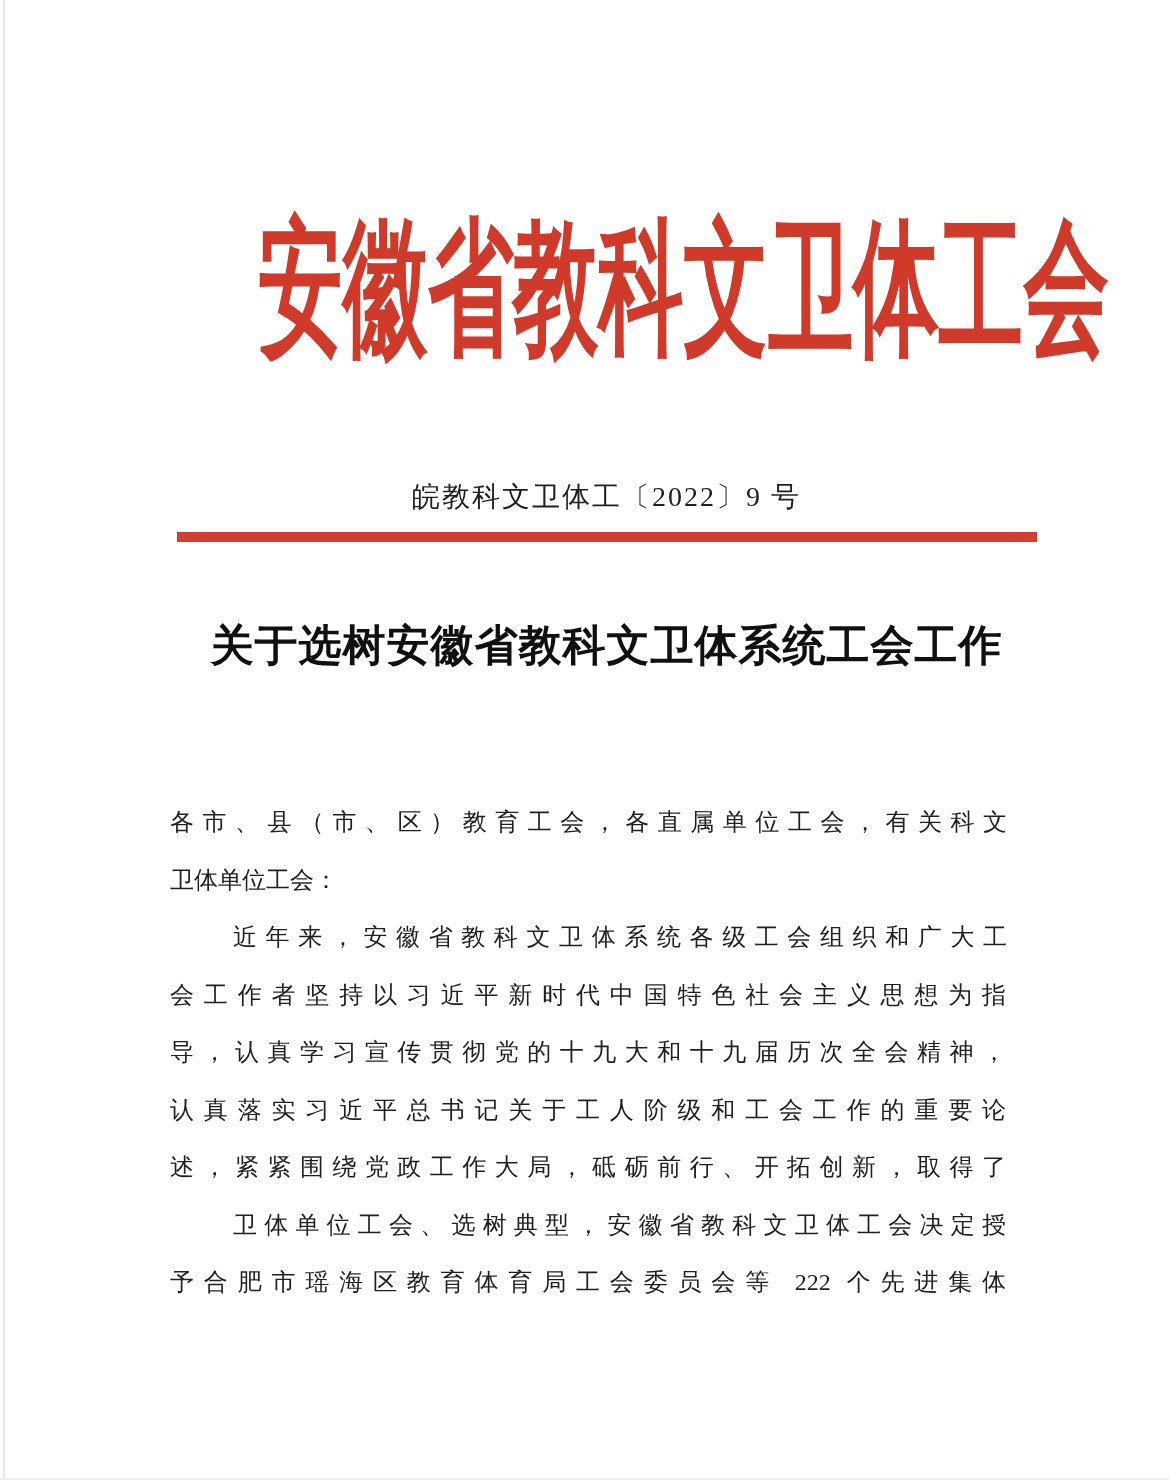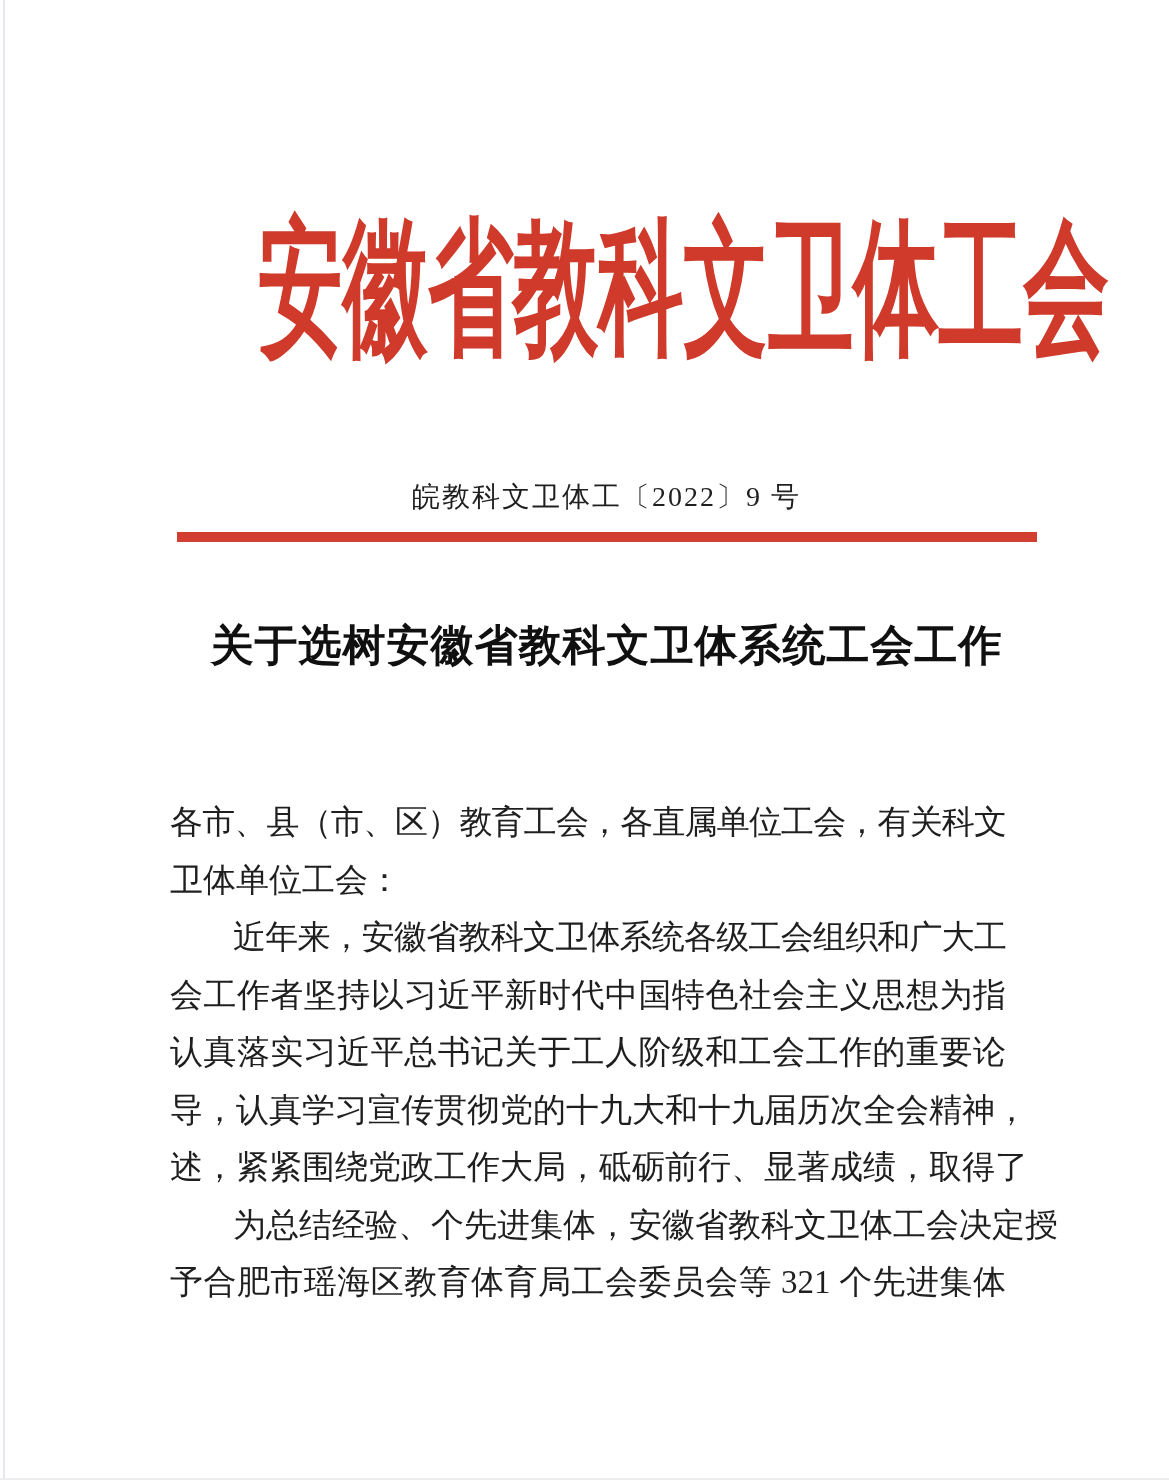--- a/index.html
+++ b/index.html
@@ -64,21 +64,21 @@
     text-align: center;
     font-size: 43px; line-height: 66px;
     font-weight: bold;
     letter-spacing: 1px;
     color: var(--title-ink, #101010);
   }
   .title .title-line { display: block; }
   
   .body-text {
     position: absolute; top: 794px; left: 170px; width: 836px;
-    font-size: 33px;
+    font-size: 24px;
     color: var(--body-ink, #1f1f1f);
   }
   .body-text .line {
     height: 57.5px; line-height: 57.5px;
     white-space: nowrap;
     text-align: justify;
     text-align-last: justify;
     text-justify: inter-character;
   }
   .body-text .line.left {
@@ -106,20 +106,20 @@
 
   <h1 class="title">
     <span class="title-line">关于选树安徽省教科文卫体系统工会工作</span>
   </h1>
 
   <div class="body-text">
     <div class="line tight">各市、县（市、区）教育工会，各直属单位工会，有关科文</div>
     <div class="line left">卫体单位工会：</div>
     <div class="line tight indent">近年来，安徽省教科文卫体系统各级工会组织和广大工</div>
     <div class="line">会工作者坚持以习近平新时代中国特色社会主义思想为指</div>
+    <div class="line">导，认真学习宣传贯彻党的十九大和十九届历次全会精神，</div>
     <div class="line">认真落实习近平总书记关于工人阶级和工会工作的重要论</div>
-    <div class="line">导，认真学习宣传贯彻党的十九大和十九届历次全会精神，</div>
-    <div class="line">述，紧紧围绕党政工作大局，砥砺前行、显著成绩，取得了</div>
-    <div class="line indent">为总结经验、个先进集体，安徽省教科文卫体工会决定授</div>
-    <div class="line">予合肥市瑶海区教育体育局工会委员会等 321 个先进集体</div>
+    <div class="line">述，紧紧围绕党政工作大局，砥砺前行、开拓创新，取得了</div>
+    <div class="line indent">卫体单位工会、选树典型，安徽省教科文卫体工会决定授</div>
+    <div class="line">予合肥市瑶海区教育体育局工会委员会等 222 个先进集体</div>
   </div>
 
 </div>
 
 </body></html>

